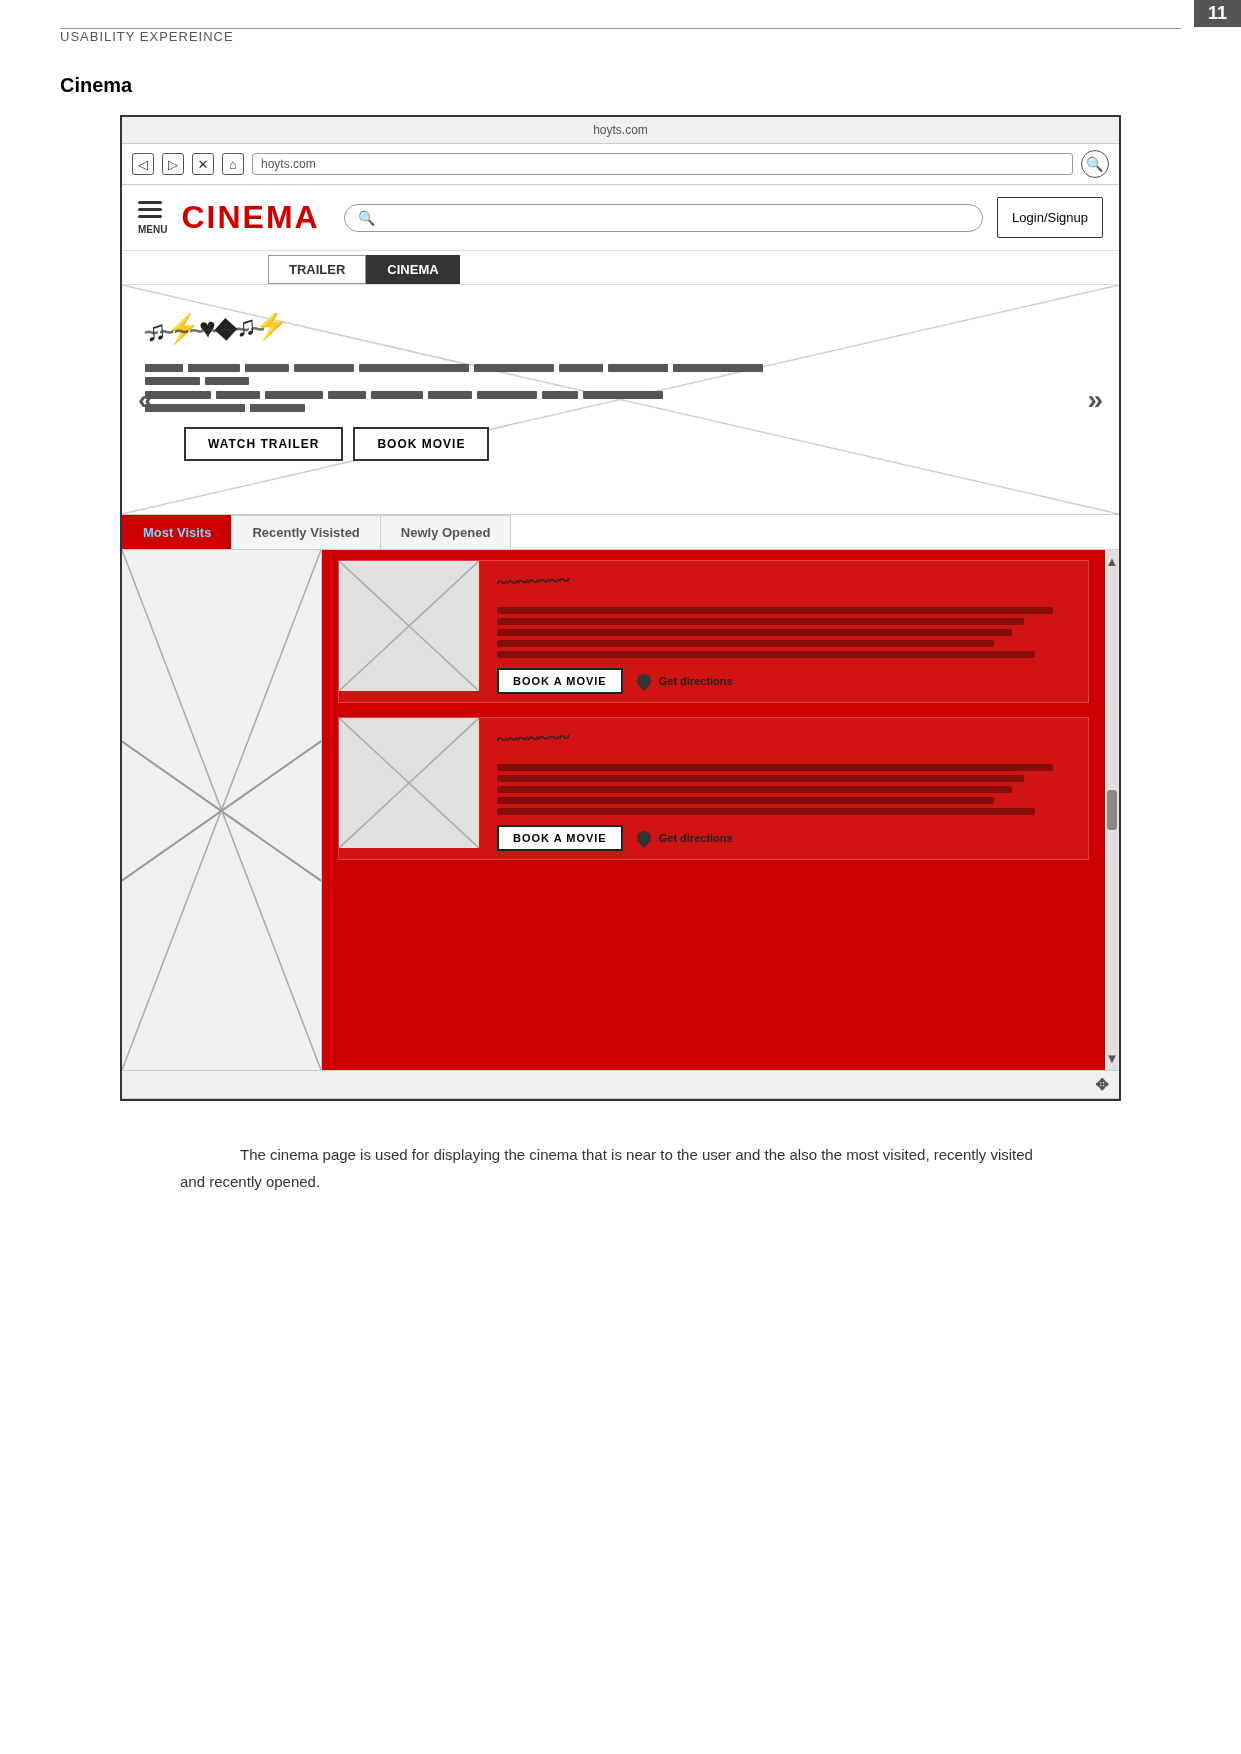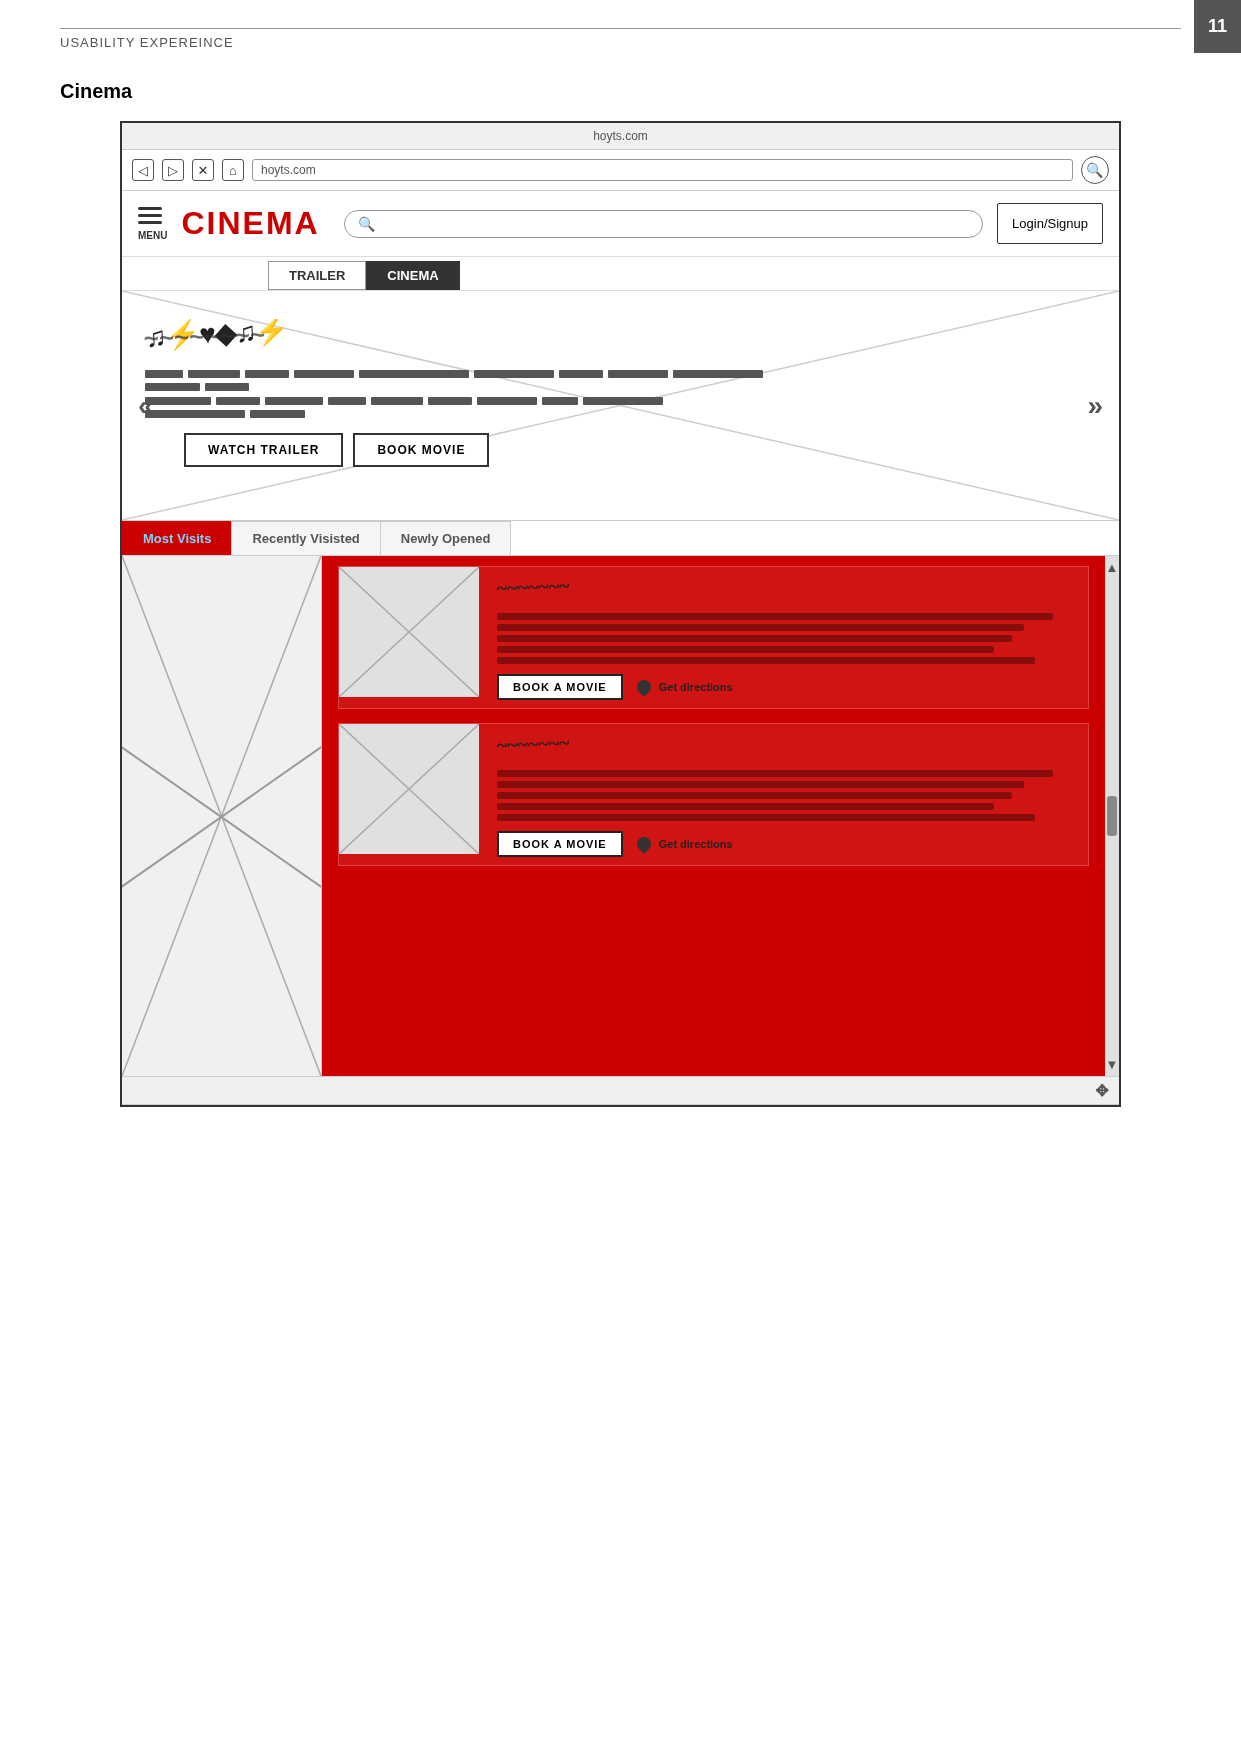--- a/index.html
+++ b/index.html
@@ -13,34 +13,33 @@
 
     
     .page-number-badge {
       position: absolute;
       top: 0;
       right: 0;
       background: #555;
       color: #fff;
       font-size: 18px;
       font-weight: bold;
-      padding: 16px 14px;
+      padding: 3px 14px;
     }
 
     
     .page-header {
       padding: 28px 60px 0 60px;
     }
     .page-label {
       font-size: 13px;
       color: #555;
       letter-spacing: 1px;
       text-transform: uppercase;
       border-top: 1px solid #999;
-      padding-top: 6px;
       margin-bottom: 30px;
     }
     .section-title {
       font-size: 20px;
       font-weight: bold;
       margin-bottom: 18px;
     }
 
     
     .browser-mockup {
@@ -605,14 +604,17 @@
         </div>
 
         <div style="background:#f0f0f0;border-top:1px solid #ccc;padding:4px 10px;display:flex;justify-content:flex-end;">
           <span style="font-size:16px;color:#555;font-weight:bold;">✥</span>
         </div>
       </div>
 
     </div>
   </div>
 
+  <div class="description-section">
+    <p class="description-text">The cinema page is used for displaying the cinema that is near to the user and the also the most visited, recently visited and recently opened.</p>
+  </div>
 
 </div>
 
 </body></html>

